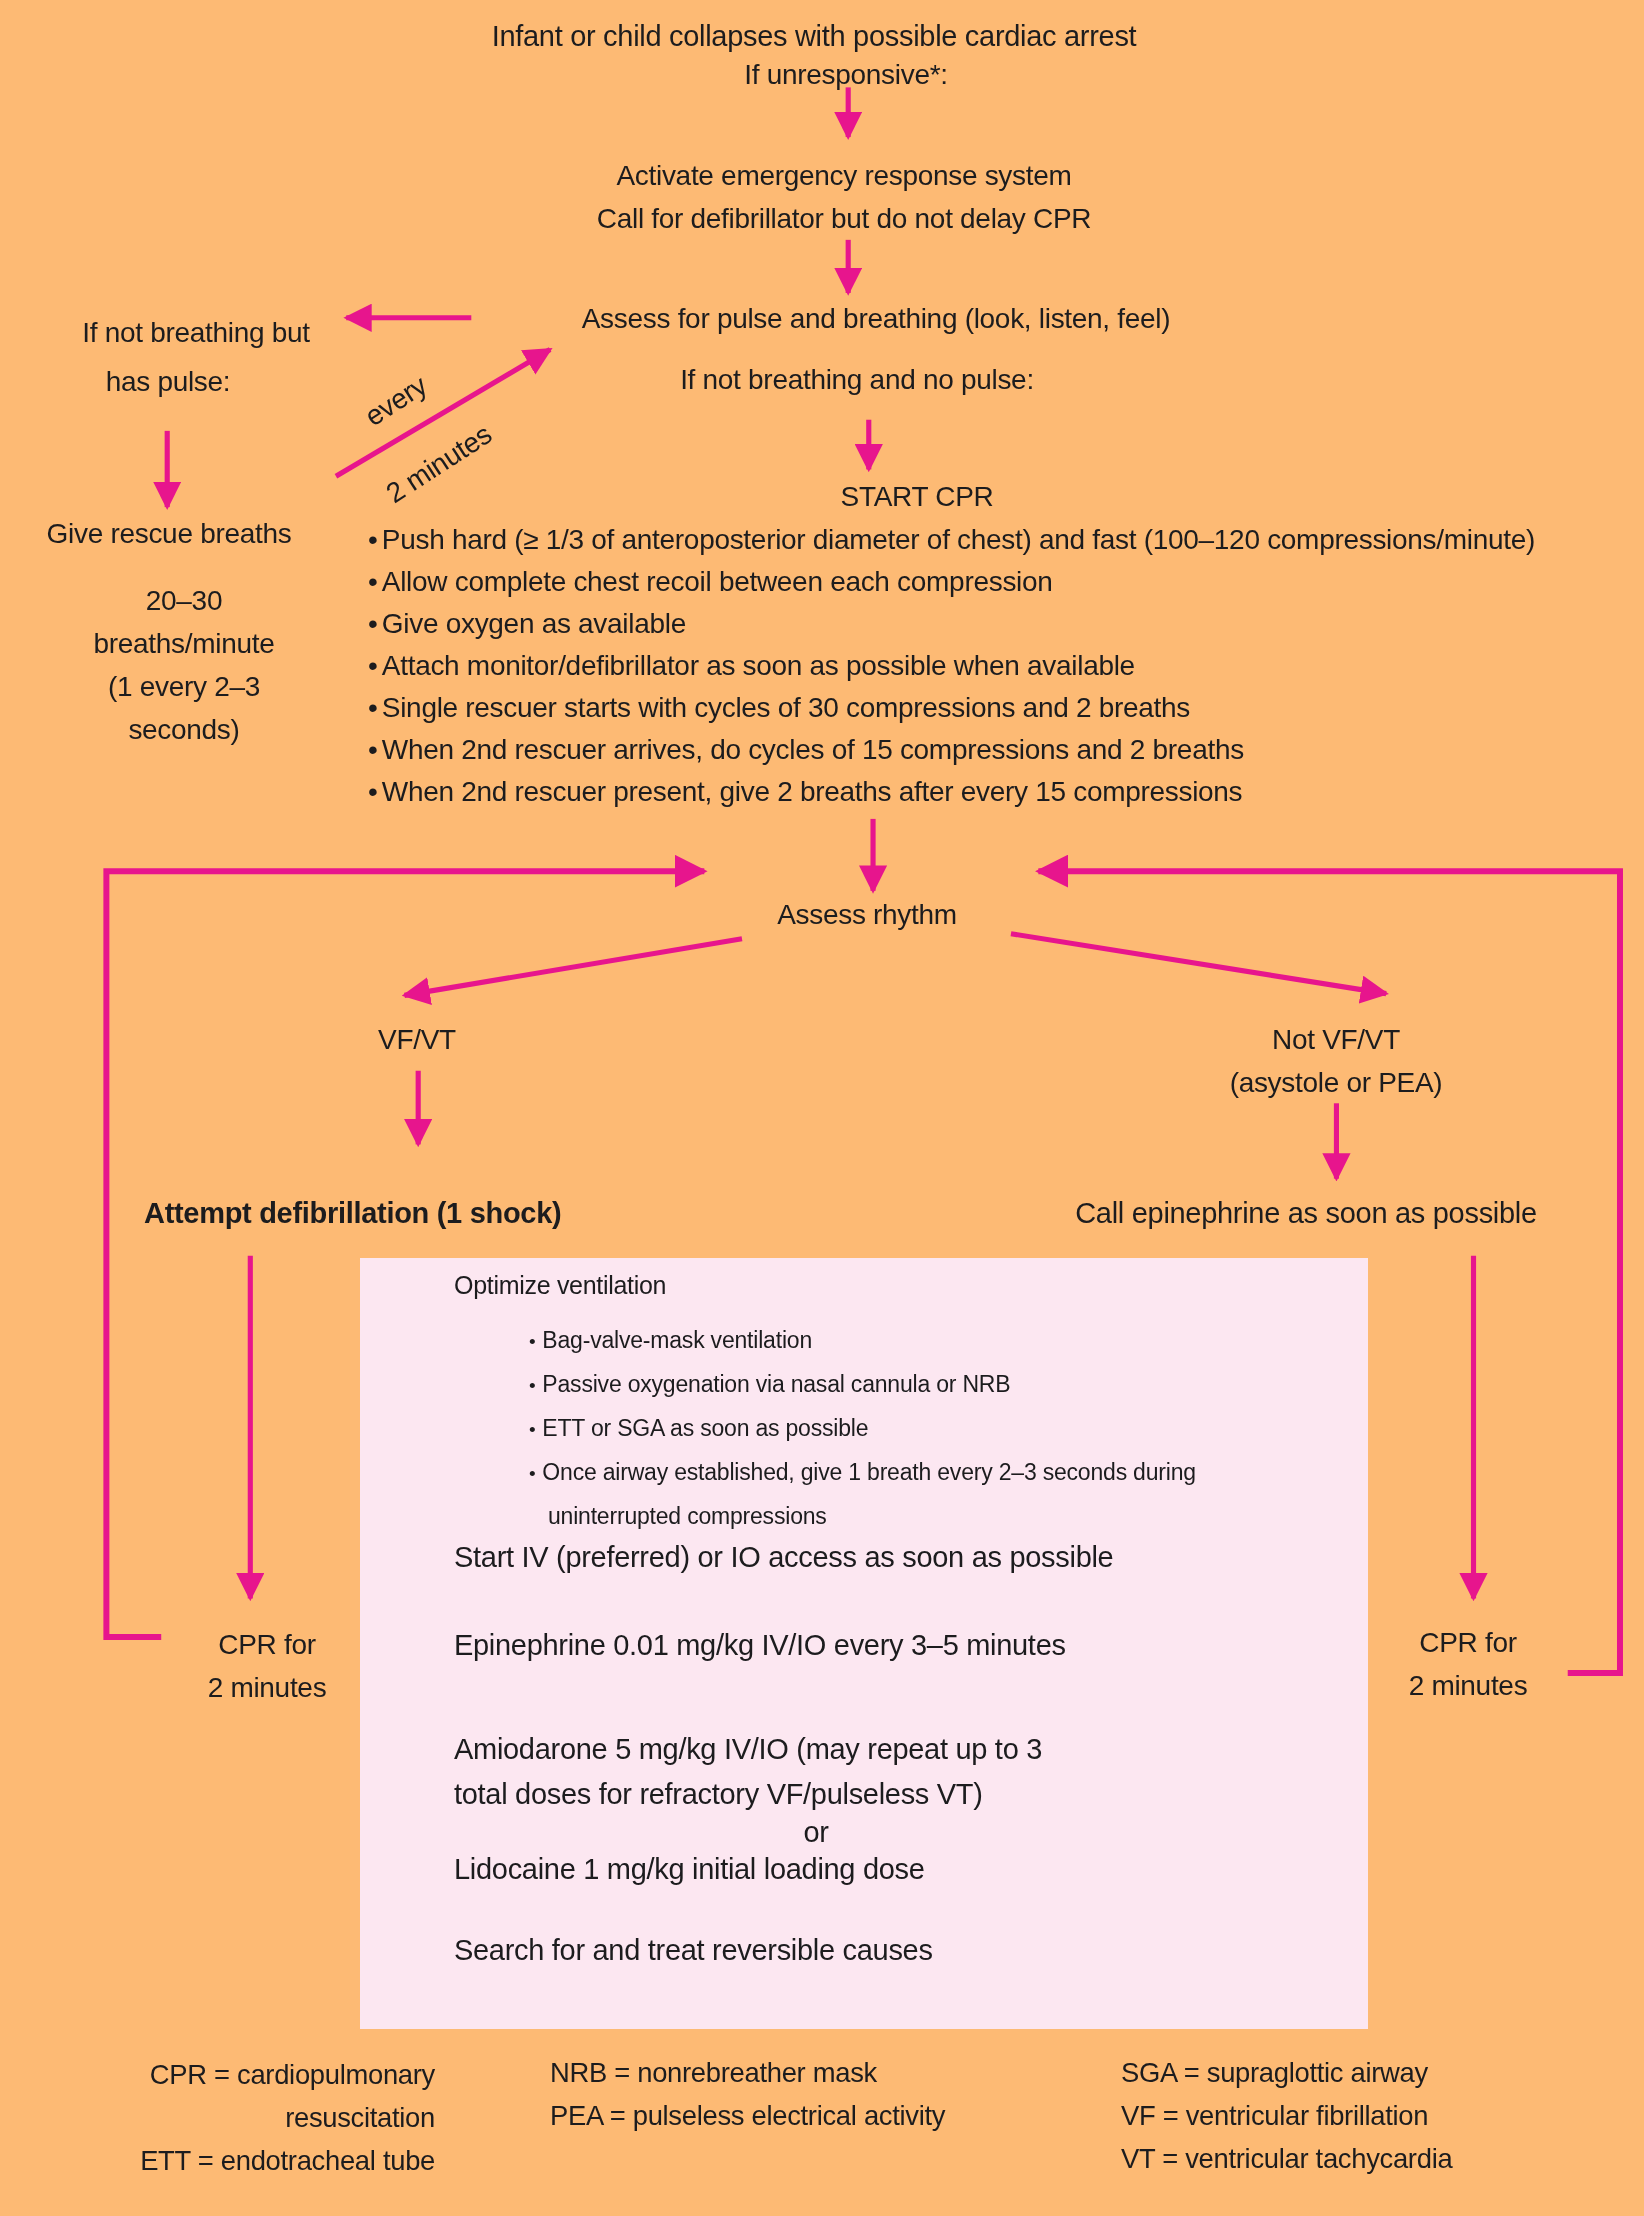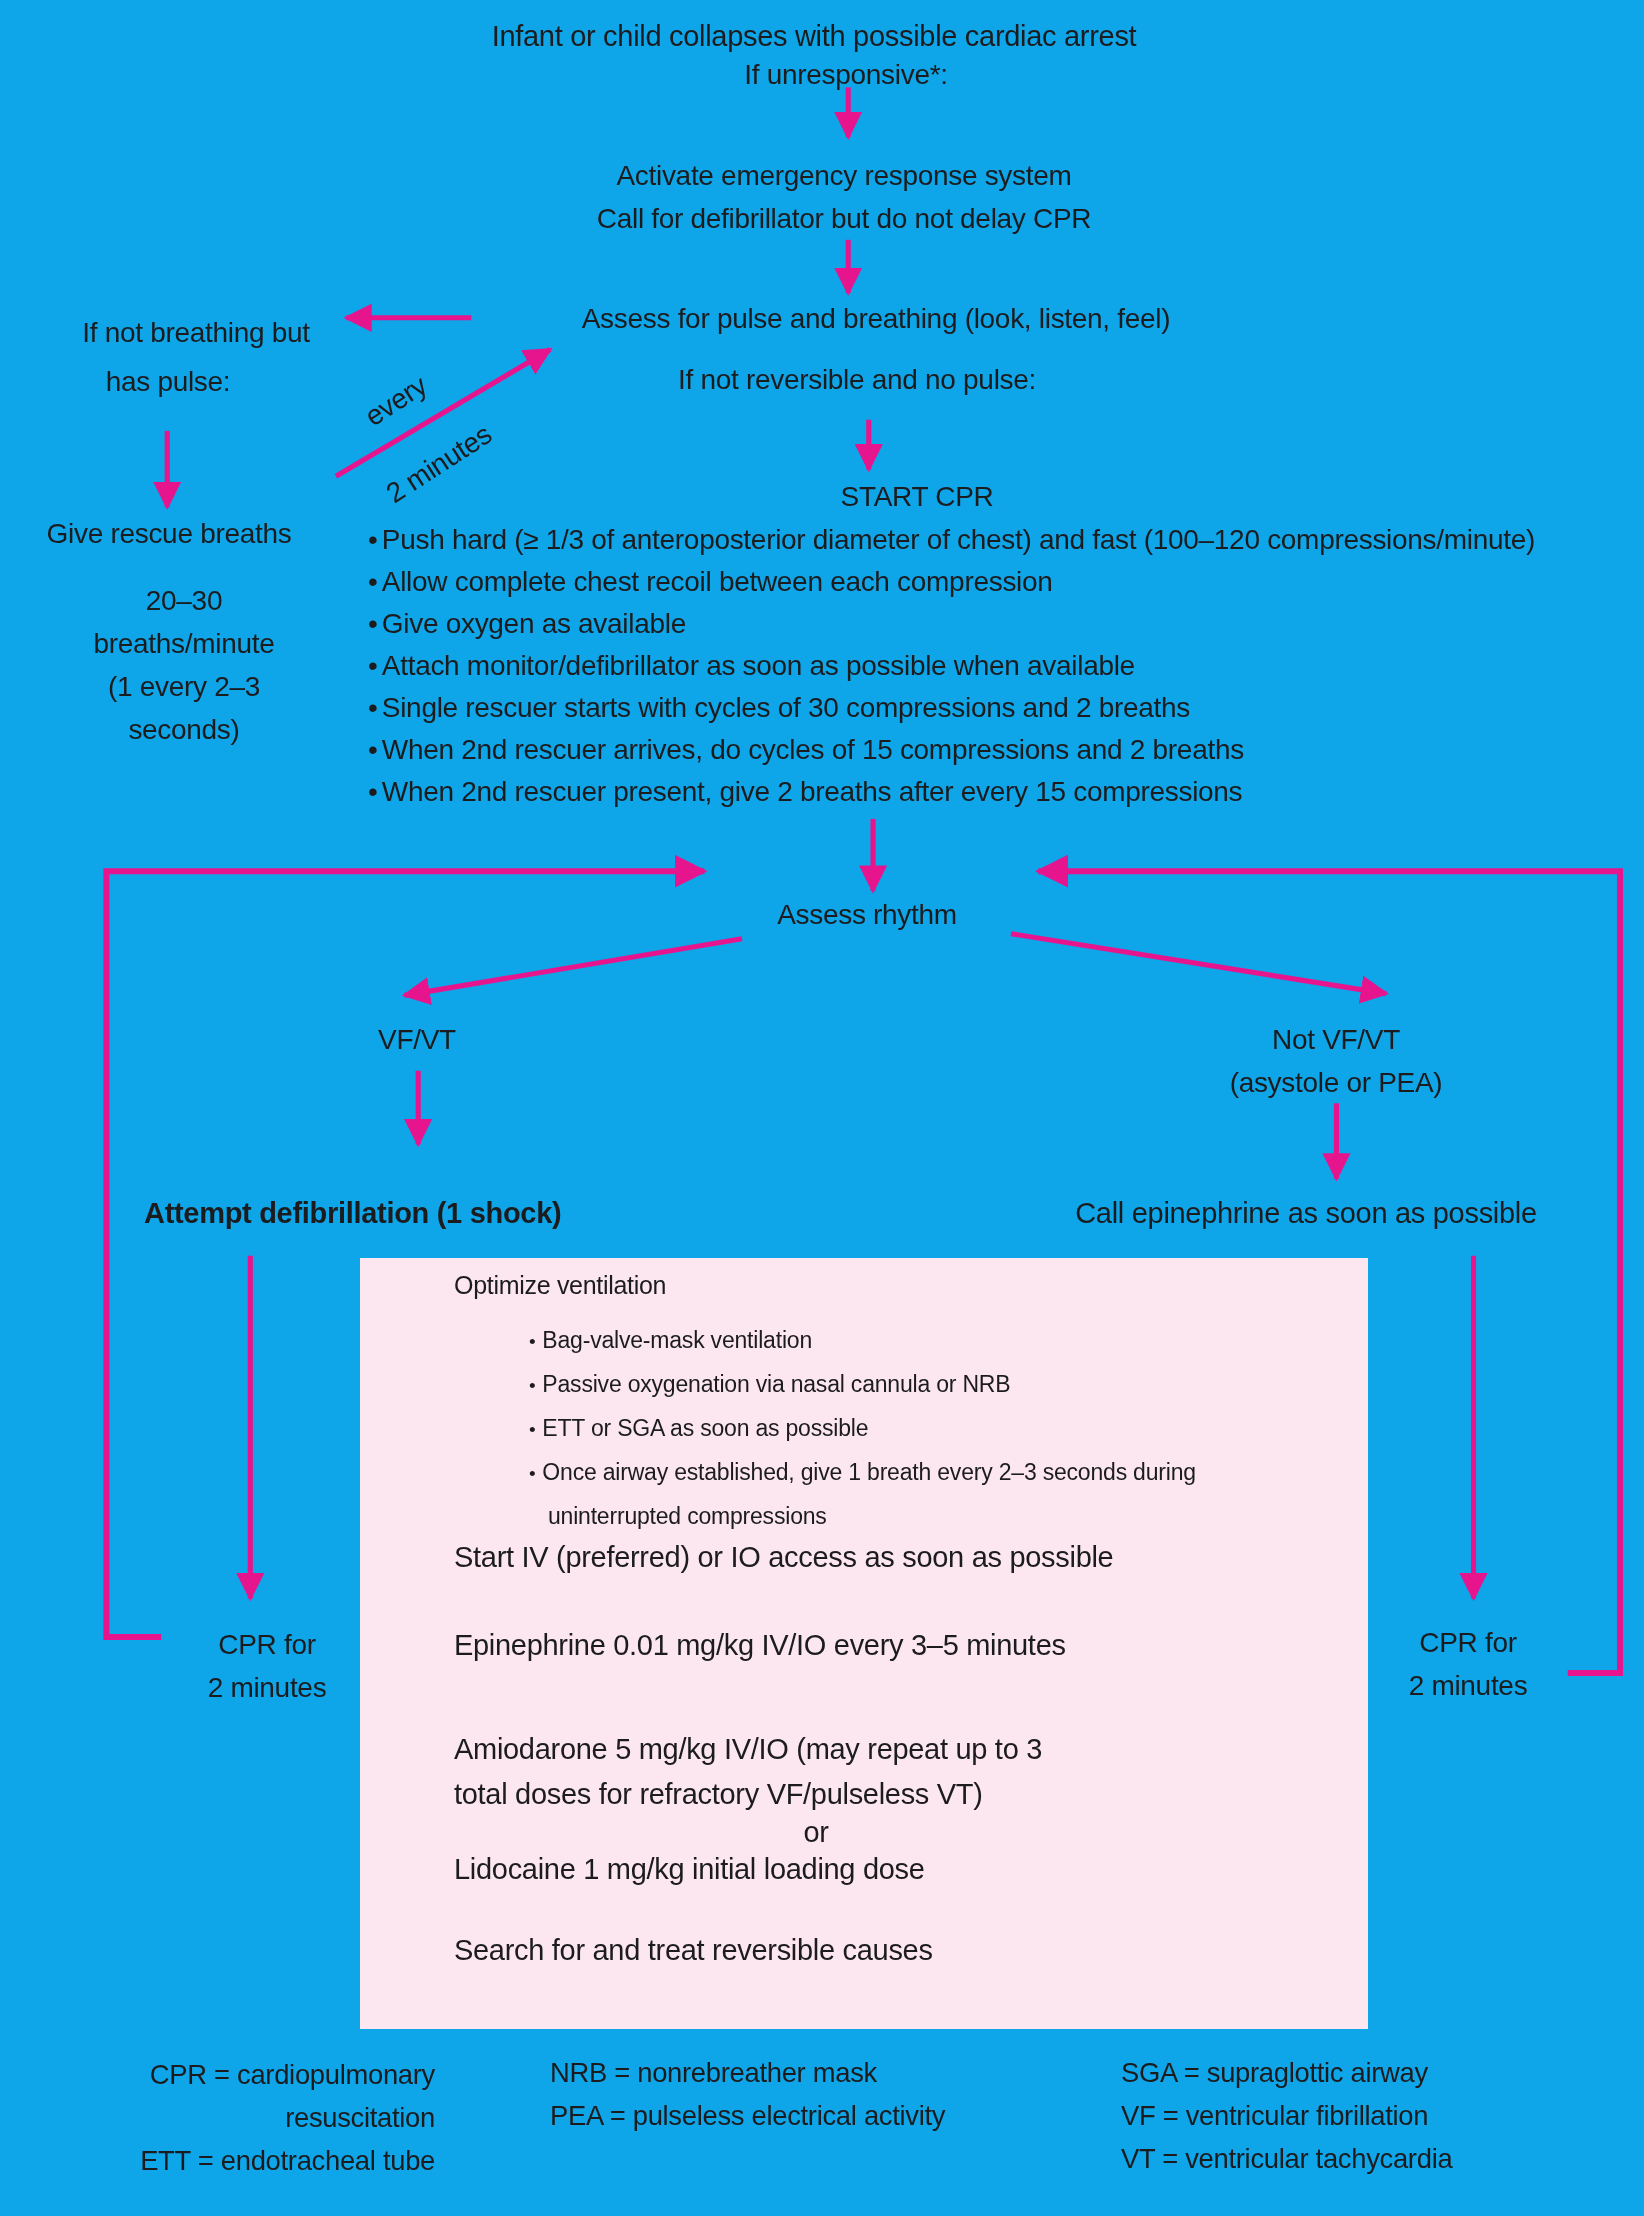--- a/index.html
+++ b/index.html
@@ -1,16 +1,16 @@
 <!DOCTYPE html>
 <html style="font-size:13.7px"><head>
 <meta charset="utf-8">
 <style>
   html,body{margin:0;padding:0;background:#ffffff;}
-  .stage{position:relative;width:1645px;height:2216px;background:#0ea5e9;
+  .stage{position:relative;width:1645px;height:2216px;background:#fdba74;
          font-family:"Liberation Sans",sans-serif;color:#1c1c1e;overflow:hidden;}
   .t{position:absolute;white-space:nowrap;letter-spacing:-0.3px;font-size:28px;line-height:1.2;}
   .c{transform:translateX(-50%);text-align:center;}
   .fs34{font-size:29px;}
   .fs36{font-size:25px;}
   .bold{font-weight:bold;}
   .lh50 div{line-height:43px;}
   .rot{transform:translate(-50%,-50%) rotate(-33deg);transform-origin:center;}
   .wrap{white-space:normal;}
   .bullets{position:absolute;left:368px;top:519px;width:1189px;white-space:normal;
@@ -73,21 +73,21 @@
   <div class="t c" style="left:169px;top:517px;">Give rescue breaths</div>
   <div class="t c lh50" style="left:184px;top:579px;">
     <div>20–30</div>
     <div>breaths/minute</div>
     <div>(1 every 2–3</div>
     <div>seconds)</div>
   </div>
   <div class="t rot" style="left:396px;top:401px;">every</div>
   <div class="t rot" style="left:439px;top:464px;">2 minutes</div>
 
-  <div class="t c" style="left:857px;top:363px;">If not reversible and no pulse:</div>
+  <div class="t c" style="left:857px;top:363px;">If not breathing and no pulse:</div>
   <div class="t c" style="left:917px;top:480px;">START CPR</div>
   <div class="bullets">
     <div class="bul">Push hard (≥ 1/3 of anteroposterior diameter of chest) and fast (100–120 compressions/minute)</div>
     <div class="bul">Allow complete chest recoil between each compression</div>
     <div class="bul">Give oxygen as available</div>
     <div class="bul">Attach monitor/defibrillator as soon as possible when available</div>
     <div class="bul">Single rescuer starts with cycles of 30 compressions and 2 breaths</div>
     <div class="bul">When 2nd rescuer arrives, do cycles of 15 compressions and 2 breaths</div>
     <div class="bul">When 2nd rescuer present, give 2 breaths after every 15 compressions</div>
   </div>

